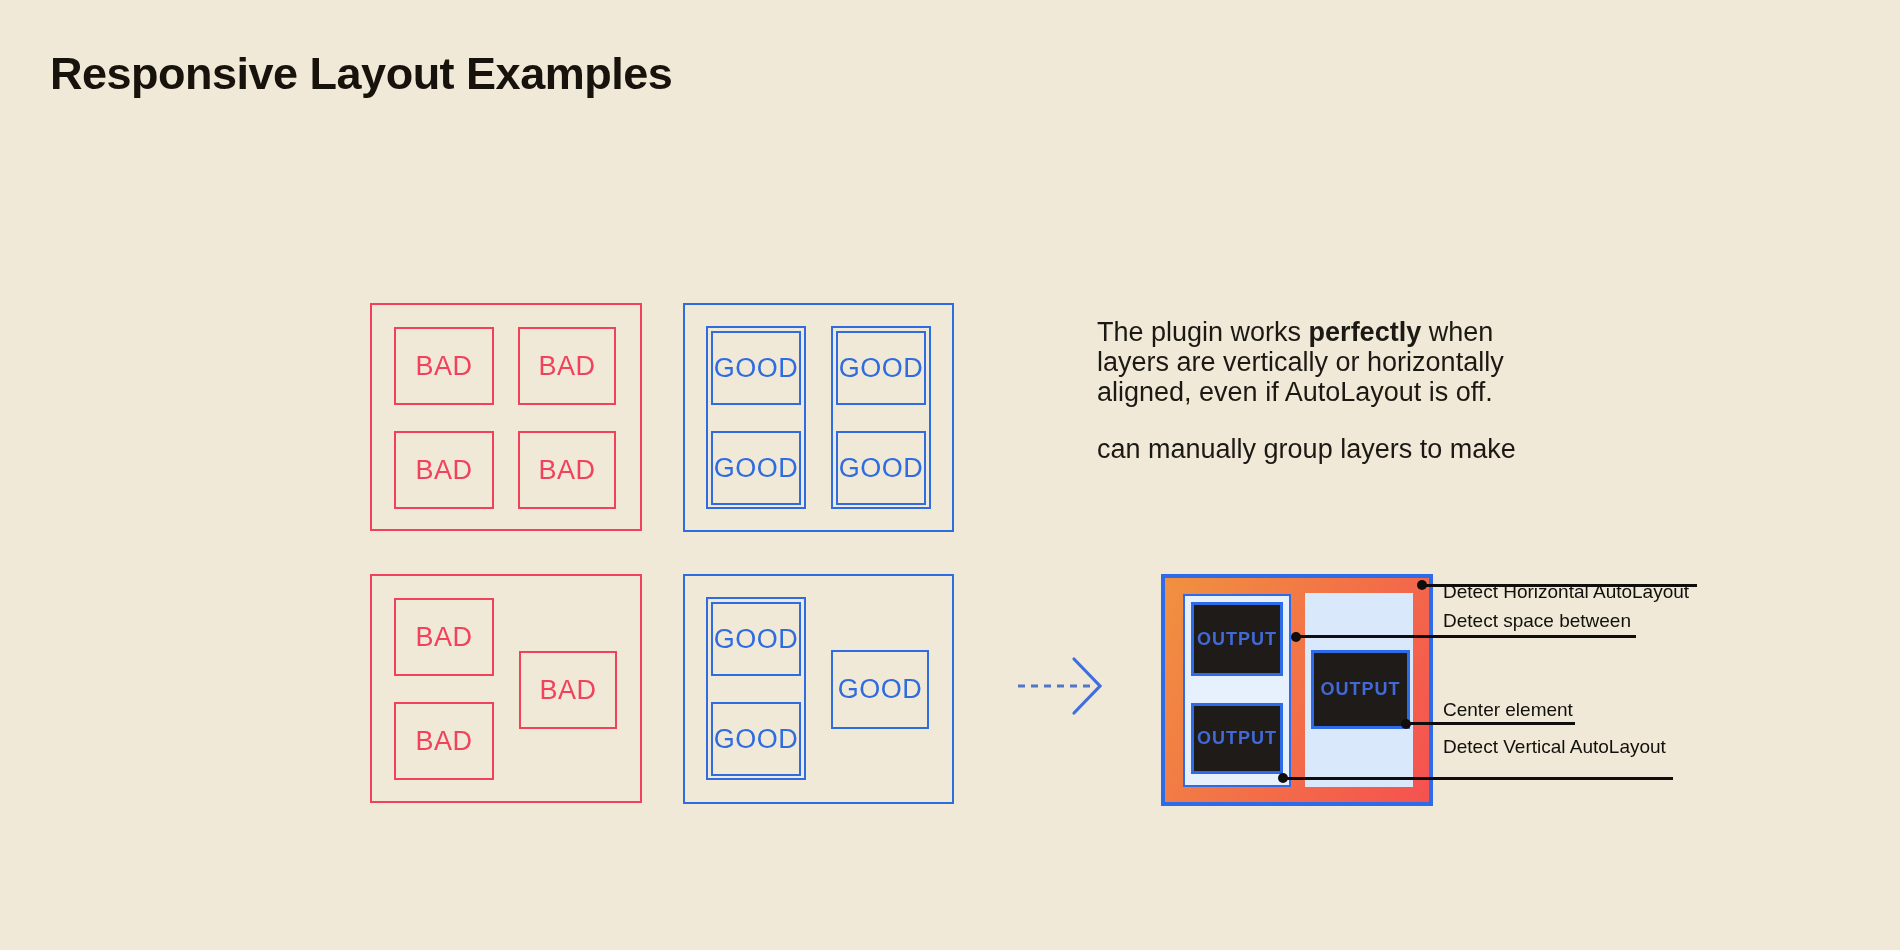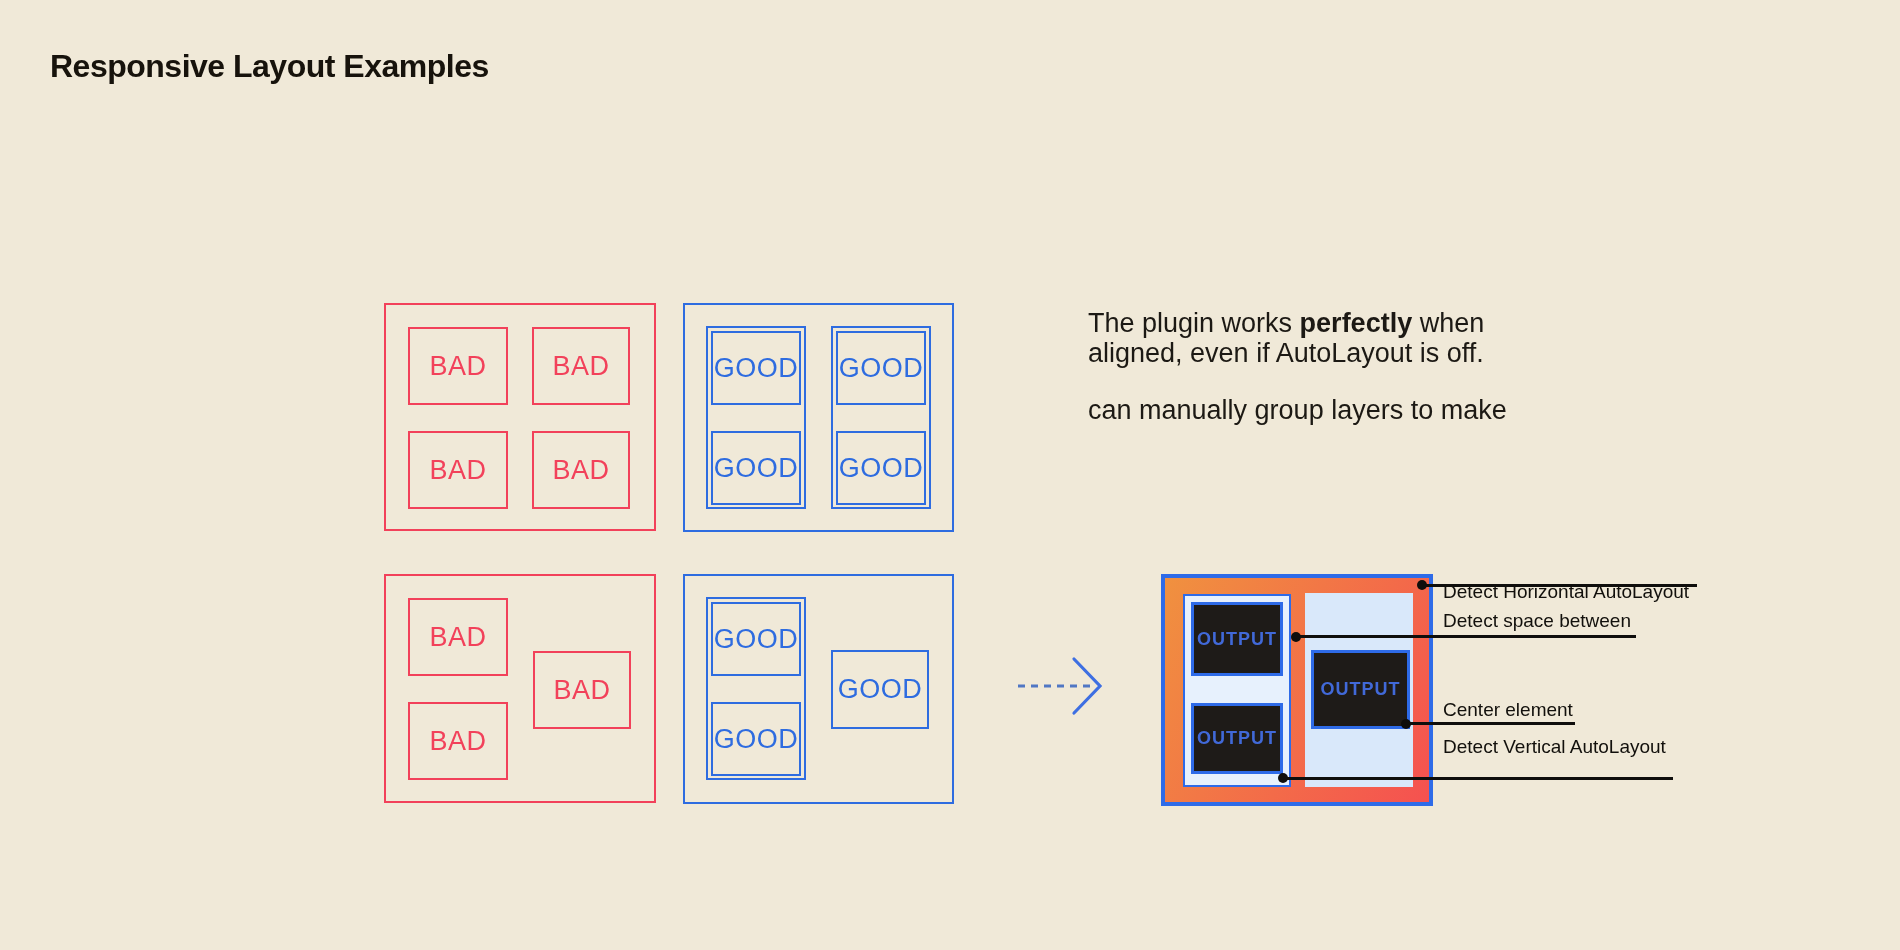--- a/index.html
+++ b/index.html
@@ -4,35 +4,35 @@
 <style>
   :root{
     --background:#f0e9d8; --ink:#17130c; --red:#f2415a; --blue:#2e6ce0;
     --frame_blue:#2e6be8; --orange_start:#f0913f; --coral_end:#f55150;
     --light_blue:#d9e8fa; --panel_light:#e7f1fd; --dark_box:#1e1b18;
     --output_text:#4169d8; --line_black:#0f0e0c; --arrow_dash:#5077c4; --arrow_chevron:#3e6fe2;
   }
   html,body{margin:0;padding:0;}
   .canvas{position:relative;width:1900px;height:950px;background:var(--background);
     font-family:"Liberation Sans",sans-serif;overflow:hidden;}
-  .title{position:absolute;left:50px;top:48px;margin:0;font-size:32px;font-weight:800;
+  .title{position:absolute;left:50px;top:48px;margin:0;font-size:45px;font-weight:800;
     letter-spacing:-0.5px;color:var(--ink);}
   
   .group{position:absolute;border:2px solid;box-sizing:border-box;}
-  .group.red{border-color:var(--red);margin-left:14px;}
+  .group.red{border-color:var(--red);}
   .group.blue{border-color:var(--blue);}
   .cell{position:absolute;border:2px solid;box-sizing:border-box;display:flex;align-items:center;
     justify-content:center;font-size:27px;font-weight:500;letter-spacing:0.5px;}
   .cell.red{border-color:var(--red);color:var(--red);}
   .cell.blue{border-color:var(--blue);color:var(--blue);}
   .wrapper{position:absolute;border:2px solid var(--blue);box-sizing:border-box;}
   
   .para-block{position:absolute;left:1088px;top:308px;width:480px;color:#1c1914;
     font-size:27px;line-height:30px;}
-  .para-block p{margin:0;}
+  .para-block p{margin:9px;}
   .para-block p + p{margin-top:27px;}
   .bold{font-weight:700;}
   .pline{display:block;}
   
   .arrow-svg{position:absolute;left:1010px;top:650px;}
   
   .output-frame{position:absolute;left:1161px;top:574px;width:272px;height:232px;box-sizing:border-box;
     border:4px solid var(--frame_blue);
     background:linear-gradient(120deg,var(--orange_start) 0%,var(--coral_end) 100%);}
   .v-wrapper{position:absolute;left:18px;top:16px;width:108px;height:193px;box-sizing:border-box;
@@ -82,20 +82,21 @@
     <div class="wrapper" style="left:21px;top:21px;width:100px;height:183px">
       <div class="cell blue" style="left:3px;top:3px;width:90px;height:74px">GOOD</div>
       <div class="cell blue" style="left:3px;top:103px;width:90px;height:74px">GOOD</div>
     </div>
     <div class="cell blue" style="left:146px;top:74px;width:98px;height:79px">GOOD</div>
   </div>
 
   <div class="para-block">
     <p>
       <span class="pline"><span>The plugin works </span><span class="bold">perfectly</span><span> when</span></span>
+      <span class="pline">layers are vertically or horizontally</span>
       <span class="pline">aligned, even if AutoLayout is off.</span>
     </p>
     <p>
       <span class="pline">can manually group layers to make</span>
     </p>
   </div>
 
   <svg class="arrow-svg" width="100" height="72" viewBox="0 0 100 72">
     <line x1="8" y1="36" x2="86" y2="36" stroke="#5077c4" stroke-width="3" stroke-dasharray="7 6"></line>
     <polyline points="64,9 90,36 64,63" fill="none" stroke="#3e6fe2" stroke-width="3.2" stroke-linecap="round"></polyline>

